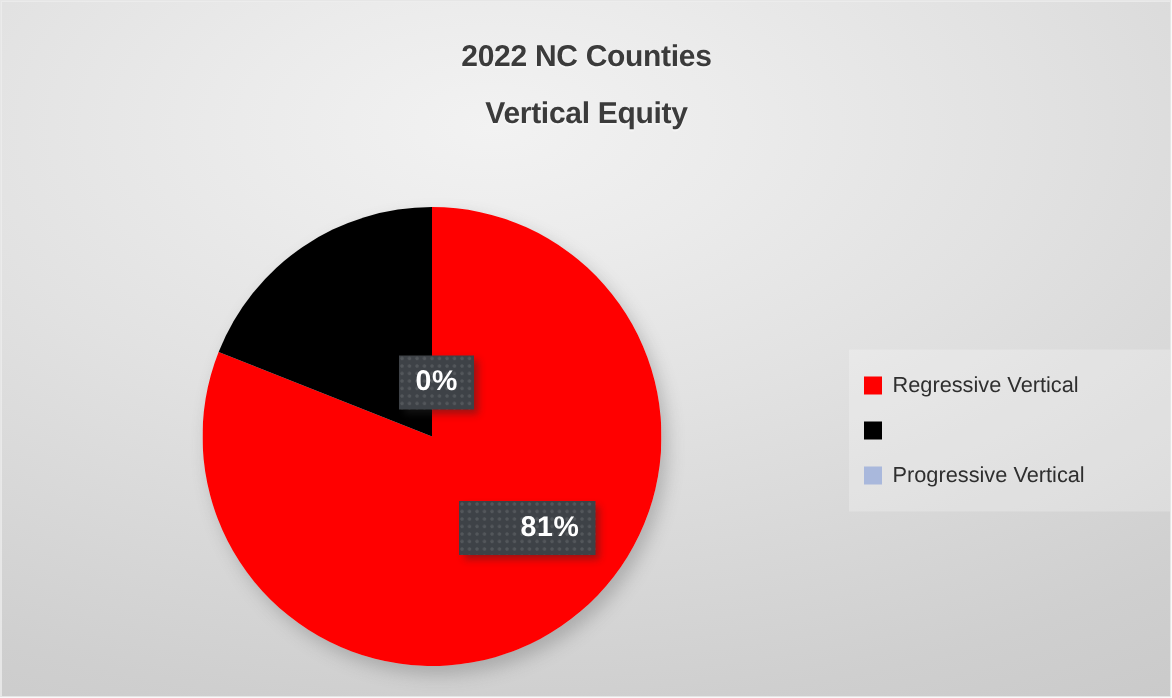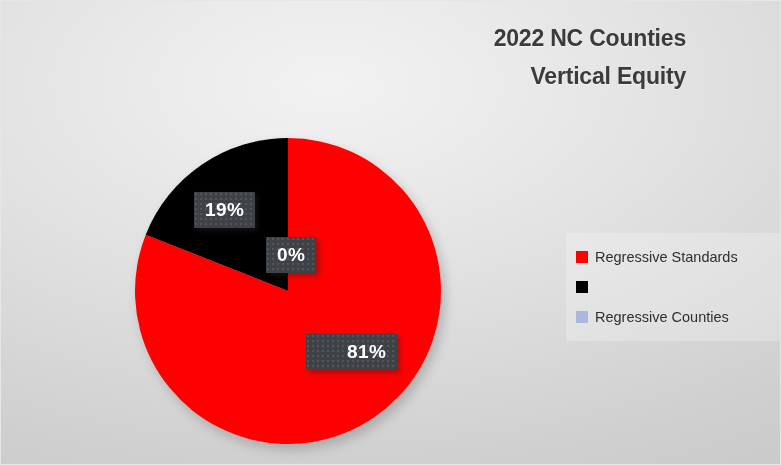--- a/index.html
+++ b/index.html
@@ -24,24 +24,24 @@
     box-sizing: border-box;
     border: 1px solid #e6e6e6;
   }
 
   
   #chart-title {
     position: absolute;
     left: 95px;
     top: 18px;
     width: 590px;
-    text-align: right;
+    text-align: center;
     color: #3b3b3b;
     font-weight: bold;
-    font-size: 23px;
+    font-size: 20px;
     line-height: 38px;
     letter-spacing: -0.2px;
     text-shadow: 0 1px 1px rgba(255,255,255,0.55);
   }
   #chart-title .ln { display: block; }
 
   
   #pie-wrap {
     position: absolute;
     left: 134px;
@@ -127,37 +127,36 @@
     <svg id="pie-svg" width="306" height="306" viewBox="0 0 306 306">
 
       <path fill="#FF0000" d="M 153 153 L 153.00 0.00 A 153 153 0 1 1 10.74 96.68 Z"></path>
 
       <path fill="#000000" d="M 153 153 L 10.74 96.68 A 153 153 0 0 1 153.00 0.00 Z"></path>
 
       <path fill="#A9B8DC" d="M 153 153 L 153.00 0.00 Z"></path>
     </svg>
   </div>
 
-  <div class="data-label" id="label-meet">19%</div>
 
   <div class="data-label" id="label-progress">0%</div>
 
   <div class="data-label" id="label-regress">81%</div>
 
   <div id="legend">
 
     <div class="legend-item">
       <span class="legend-swatch" id="sw0" style="background: rgb(255, 0, 0);"></span>
-      <span class="legend-text">Regressive Standards</span>
+      <span class="legend-text">Regressive Vertical</span>
     </div>
 
     <div class="legend-item">
       <span class="legend-swatch" id="sw1" style="background: rgb(0, 0, 0);"></span>
     </div>
 
     <div class="legend-item">
       <span class="legend-swatch" id="sw2" style="background: rgb(169, 184, 220);"></span>
-      <span class="legend-text">Regressive Counties</span>
+      <span class="legend-text">Progressive Vertical</span>
     </div>
 
   </div>
 
 </div>
 
 </body></html>

